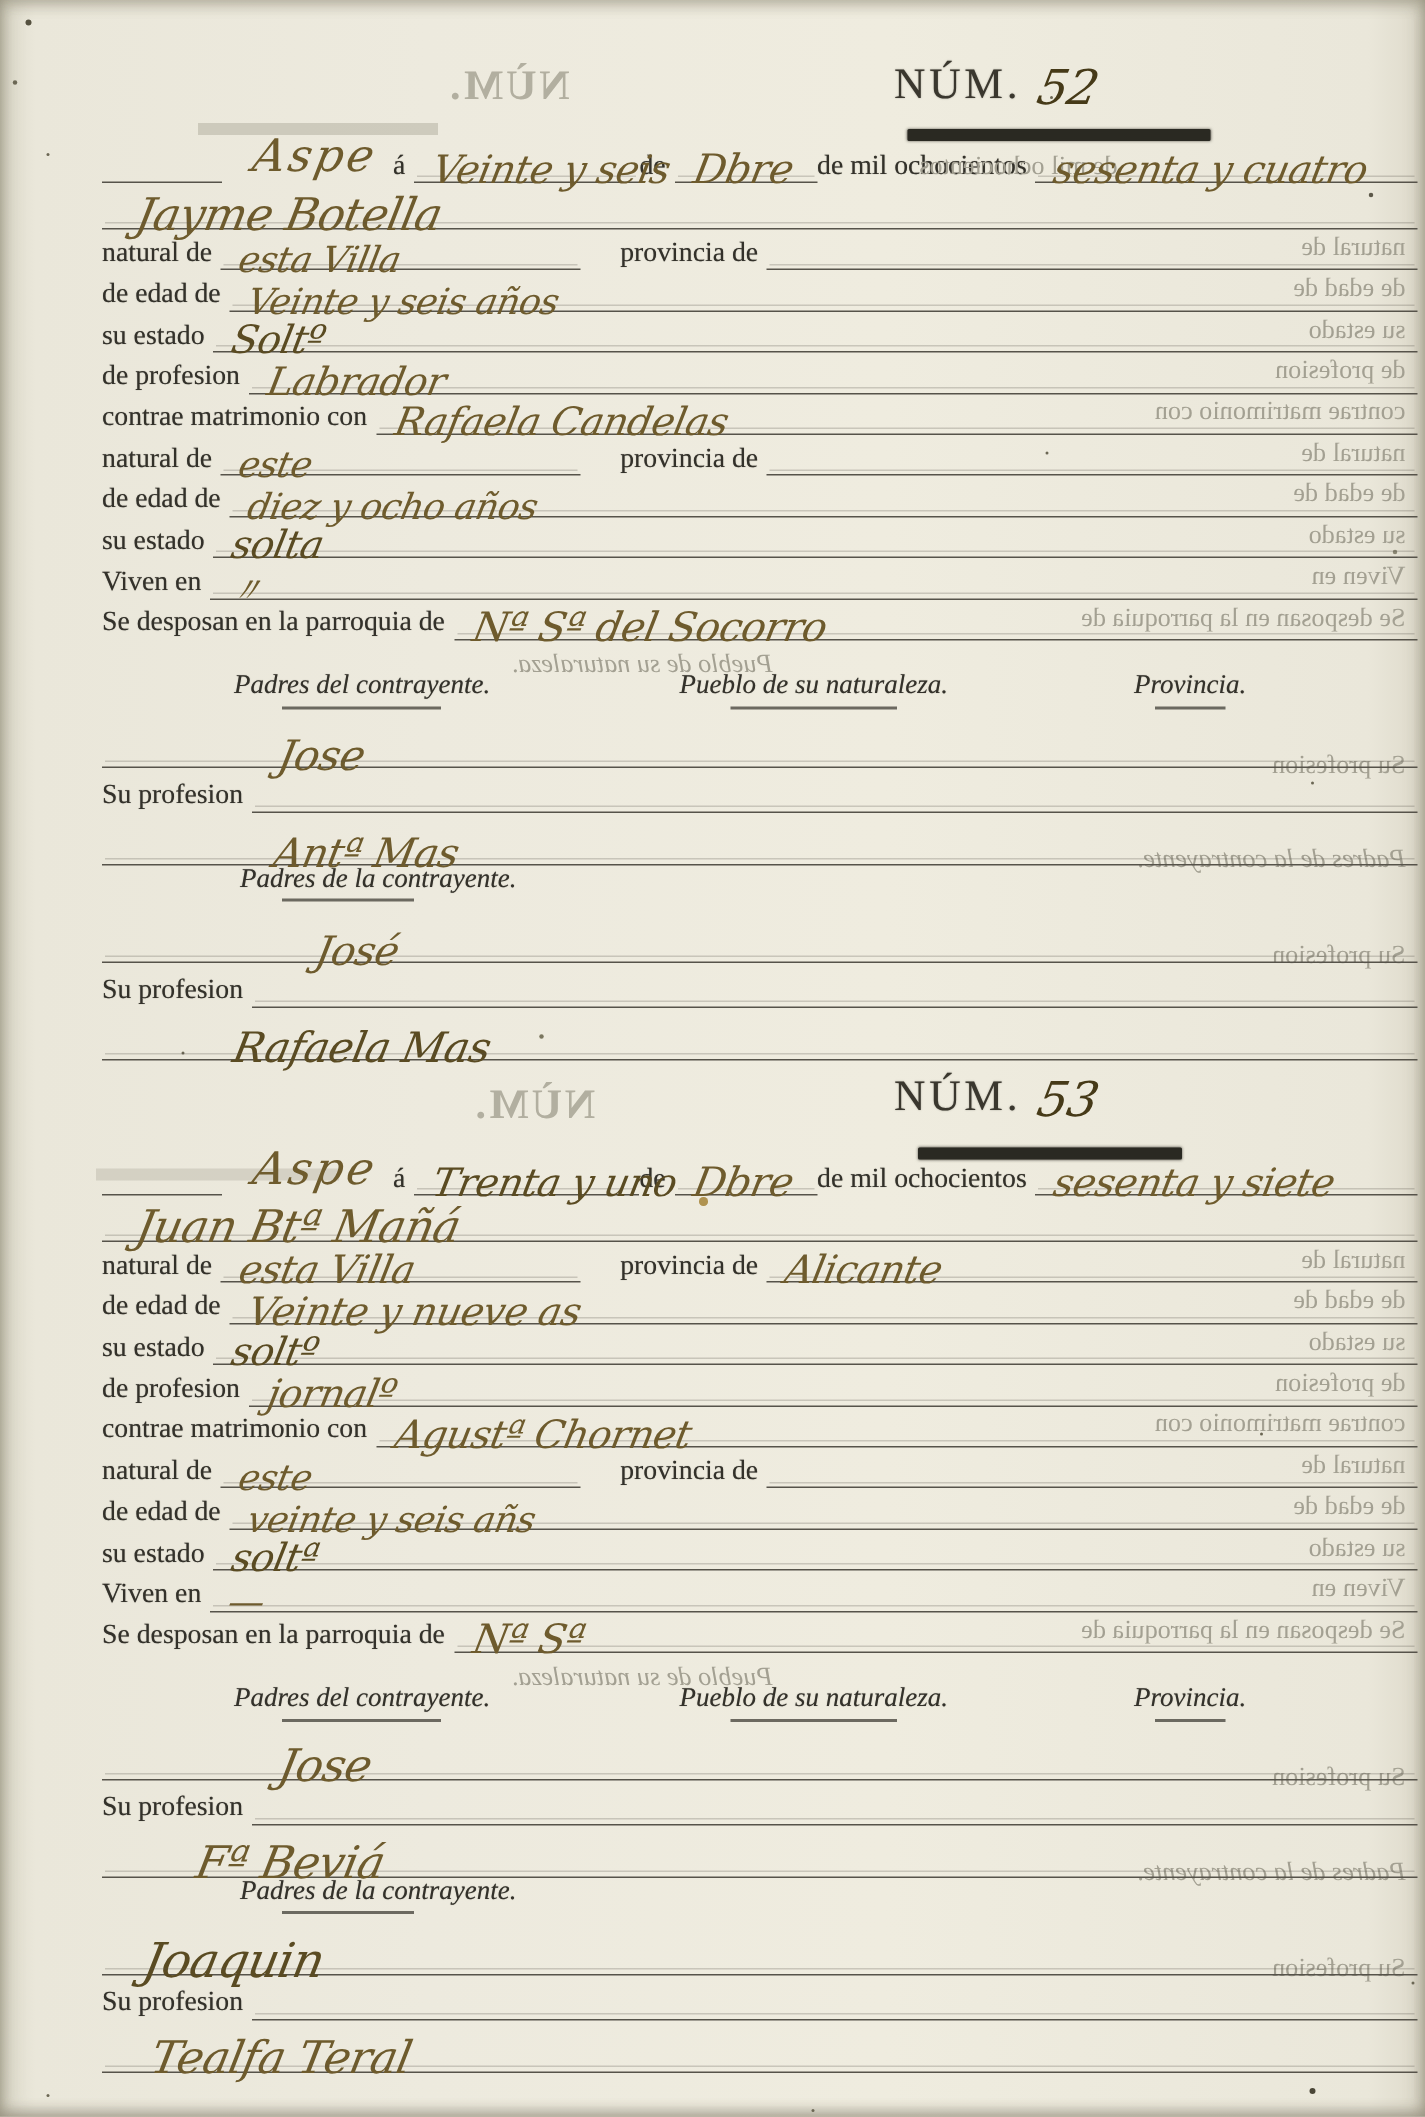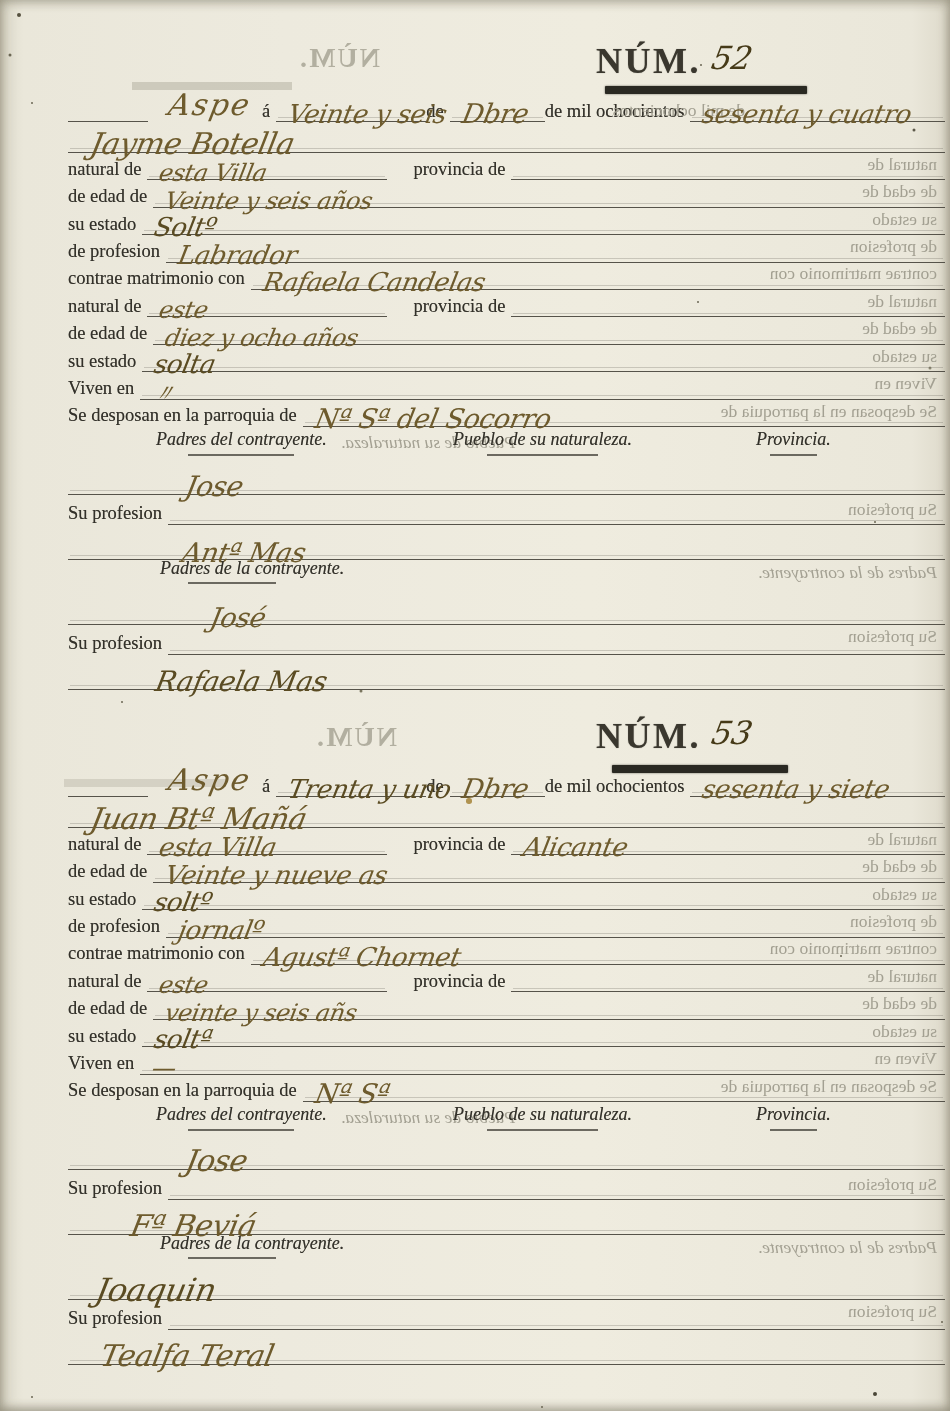--- a/index.html
+++ b/index.html
@@ -11,35 +11,35 @@
     font-family:"Liberation Serif",serif; color:#33312a;
   }
   .sheet{position:absolute;left:68px;top:40px;width:877px;}
   .record{position:relative;height:645px;}
   .record + .record{margin-top:30px;}
 
   
   .lbl{font-size:18.5px;line-height:1;white-space:nowrap;color:#33312a;
        text-shadow:0 0 .6px rgba(50,48,40,.55);padding:0 6px 2px 0;}
   .num-row{height:40px;display:flex;align-items:flex-start;padding-left:528px;gap:8px;}
-  .num-label{font-size:36px;font-weight:bold;letter-spacing:2.5px;color:#3a372e;
+  .num-label{font-size:29px;font-weight:normal;letter-spacing:2.5px;color:#3a372e;
              text-shadow:0 0 1px rgba(58,55,46,.5);}
 
   
   .hw{font-family:"DejaVu Serif",serif;font-style:italic;color:#6e5b2d;
       display:inline-block;transform:skewX(-11deg);transform-origin:left bottom;
       letter-spacing:-.5px;white-space:nowrap;line-height:1;}
   .num-value{font-size:32px;color:#463a18;margin-top:2px;}
 
   
   .row{display:flex;align-items:flex-end;}
   .r-date{height:42px;}
   .r-name{height:30px;position:relative;}
   .r-field{height:27.4px;}
-  .r-heads{height:33px;position:relative;}
+  .r-heads{height:33px;position:relative;margin-top:17px;}
   .r-hwrow{height:34px;position:relative;}
   .r-suprof{height:30px;}
   .r-subhead{height:30px;position:relative;}
 
   .fill{position:relative;border-bottom:1.6px solid #56534a;}
   .fill::before{content:"";position:absolute;left:2px;right:2px;bottom:2.8px;
                 border-bottom:1px solid rgba(87,84,74,.25);}
   .fill .hw{position:absolute;bottom:-6px;left:10px;}
   .grow{flex:1;}
   .w150{width:150px;} .w95{width:95px;} .w240{width:240px;} .stub{width:80px;border-bottom:1.6px solid #56534a;}

